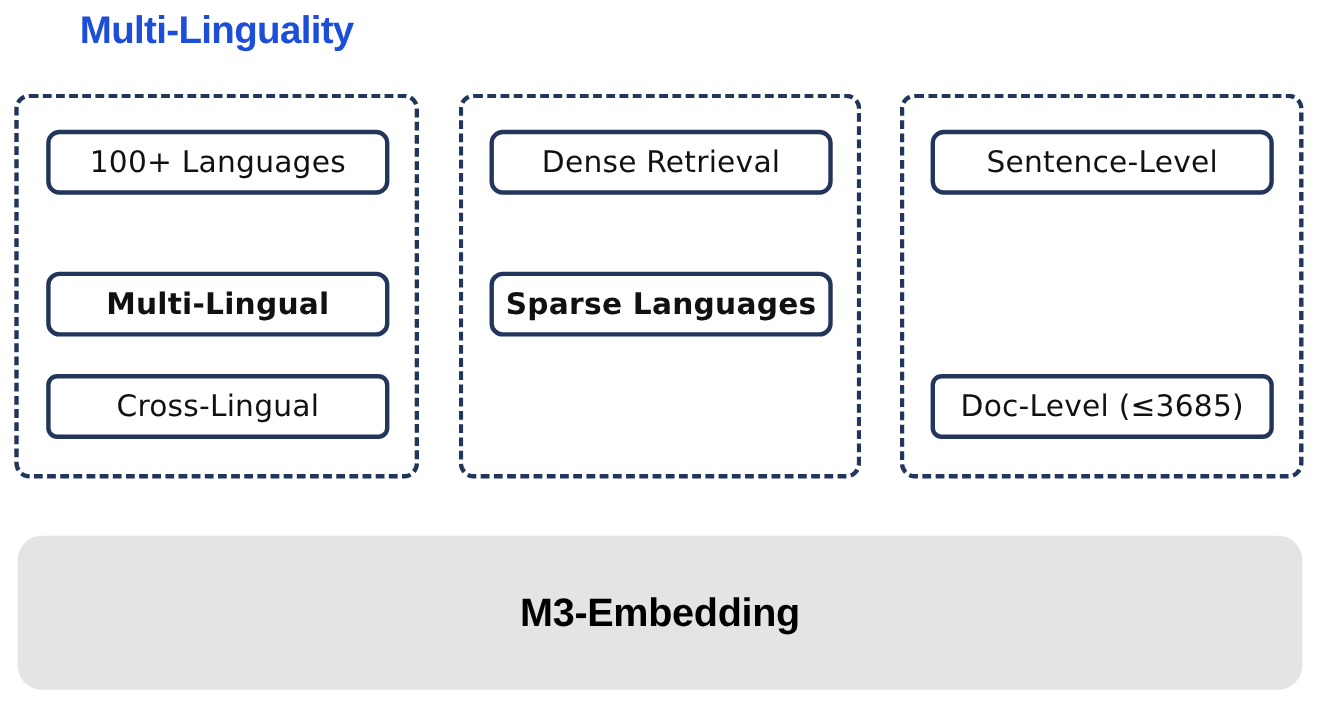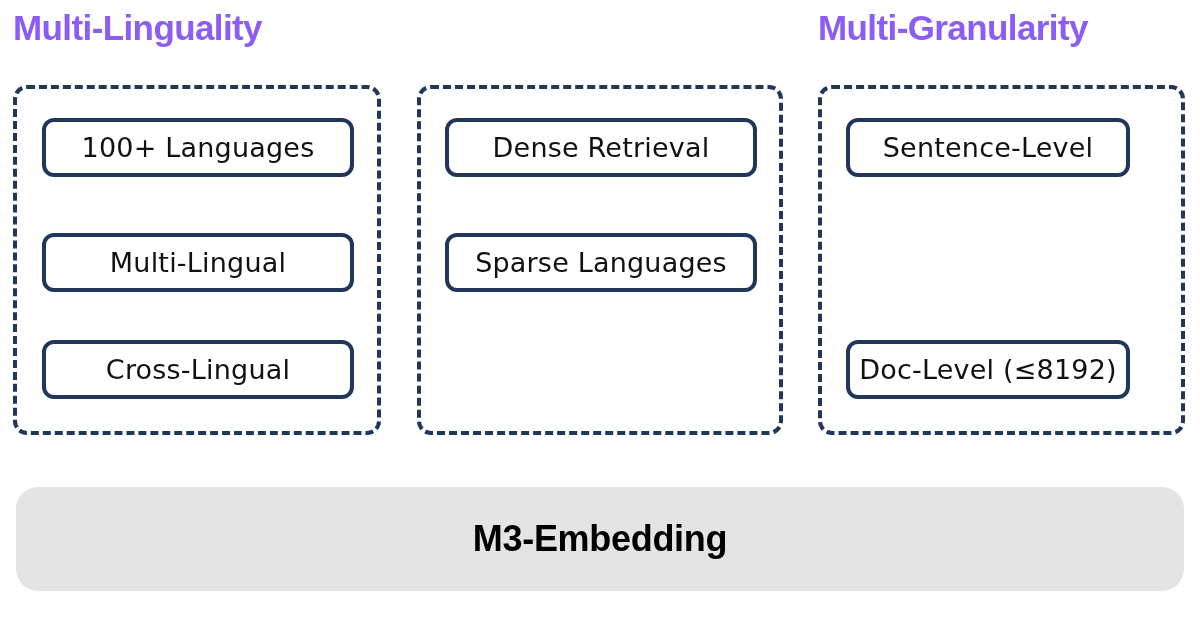--- a/index.html
+++ b/index.html
@@ -19,26 +19,26 @@
     position: absolute;
     inset: 0;
   }
 
   
   .col-title {
     position: absolute;
     top: 6px;
     height: 44px;
     line-height: 44px;
-    text-align: left;
+    text-align: center;
     font-family: "Liberation Sans", sans-serif;
     font-weight: bold;
     font-size: 35px;
     letter-spacing: -0.6px;
-    color: #8b5cf6;
+    color: #1d4ed8;
     white-space: nowrap;
   }
   #title-col-1 { left: 13px;  width: 368px; }
   #title-col-2 { left: 417px; width: 366px; }
   #title-col-3 { left: 818px; width: 367px; }
 
   
   .group-box {
     position: absolute;
     top: 85px;
@@ -64,41 +64,41 @@
     align-items: center;
     justify-content: center;
     font-family: "DejaVu Sans", sans-serif;
     font-size: 27px;
     font-weight: 400;
     color: #111111;
     white-space: nowrap;
     letter-spacing: 0.2px;
   }
   .feature-box.row-0 { top: 118px; }
-  .feature-box.row-1 { top: 233px; }
-  .feature-box.row-2 { top: 340px; }
+  .feature-box.row-1 { top: 247px; font-weight: bold; }
+  .feature-box.row-2 { top: 340px; border-radius: 10px; }
 
   .col-0 .feature-box { left: 42px;  width: 312px; }
   .col-1 .feature-box { left: 445px; width: 312px; }
-  .col-2 .feature-box { left: 846px; width: 284px; }
+  .col-2 .feature-box { left: 846px; width: 312px; }
 
   .column-layer {
     position: absolute;
     inset: 0;
     pointer-events: none;
   }
   .column-layer .feature-box { pointer-events: auto; }
 
   
   #m3-banner {
     position: absolute;
     left: 16px;
     top: 487px;
     width: 1168px;
-    height: 104px;
+    height: 140px;
     box-sizing: border-box;
     background: #E4E4E4;
     border-radius: 22px;
     display: flex;
     align-items: center;
     justify-content: center;
   }
   #m3-banner-label {
     font-family: "Liberation Sans", sans-serif;
     font-weight: bold;
@@ -107,39 +107,38 @@
     color: #000000;
     white-space: nowrap;
   }
 </style>
 </head>
 <body>
 
 <div id="diagram-root">
 
   <div class="col-title" id="title-col-1">Multi-Linguality</div>
-  <div class="col-title" id="title-col-3">Multi-Granularity</div>
 
   <div class="group-box" id="group-multi-linguality"></div>
   <div class="group-box" id="group-multi-functionality"></div>
   <div class="group-box" id="group-multi-granularity"></div>
 
   <div class="column-layer col-0">
     <div class="feature-box row-0">100+ Languages</div>
     <div class="feature-box row-1">Multi-Lingual</div>
     <div class="feature-box row-2">Cross-Lingual</div>
   </div>
 
   <div class="column-layer col-1">
     <div class="feature-box row-0">Dense Retrieval</div>
     <div class="feature-box row-1">Sparse Languages</div>
   </div>
 
   <div class="column-layer col-2">
     <div class="feature-box row-0">Sentence-Level</div>
-    <div class="feature-box row-2">Doc-Level (≤8192)</div>
+    <div class="feature-box row-2">Doc-Level (≤3685)</div>
   </div>
 
   <div id="m3-banner">
     <span id="m3-banner-label">M3-Embedding</span>
   </div>
 
 </div>
 
 </body></html>

